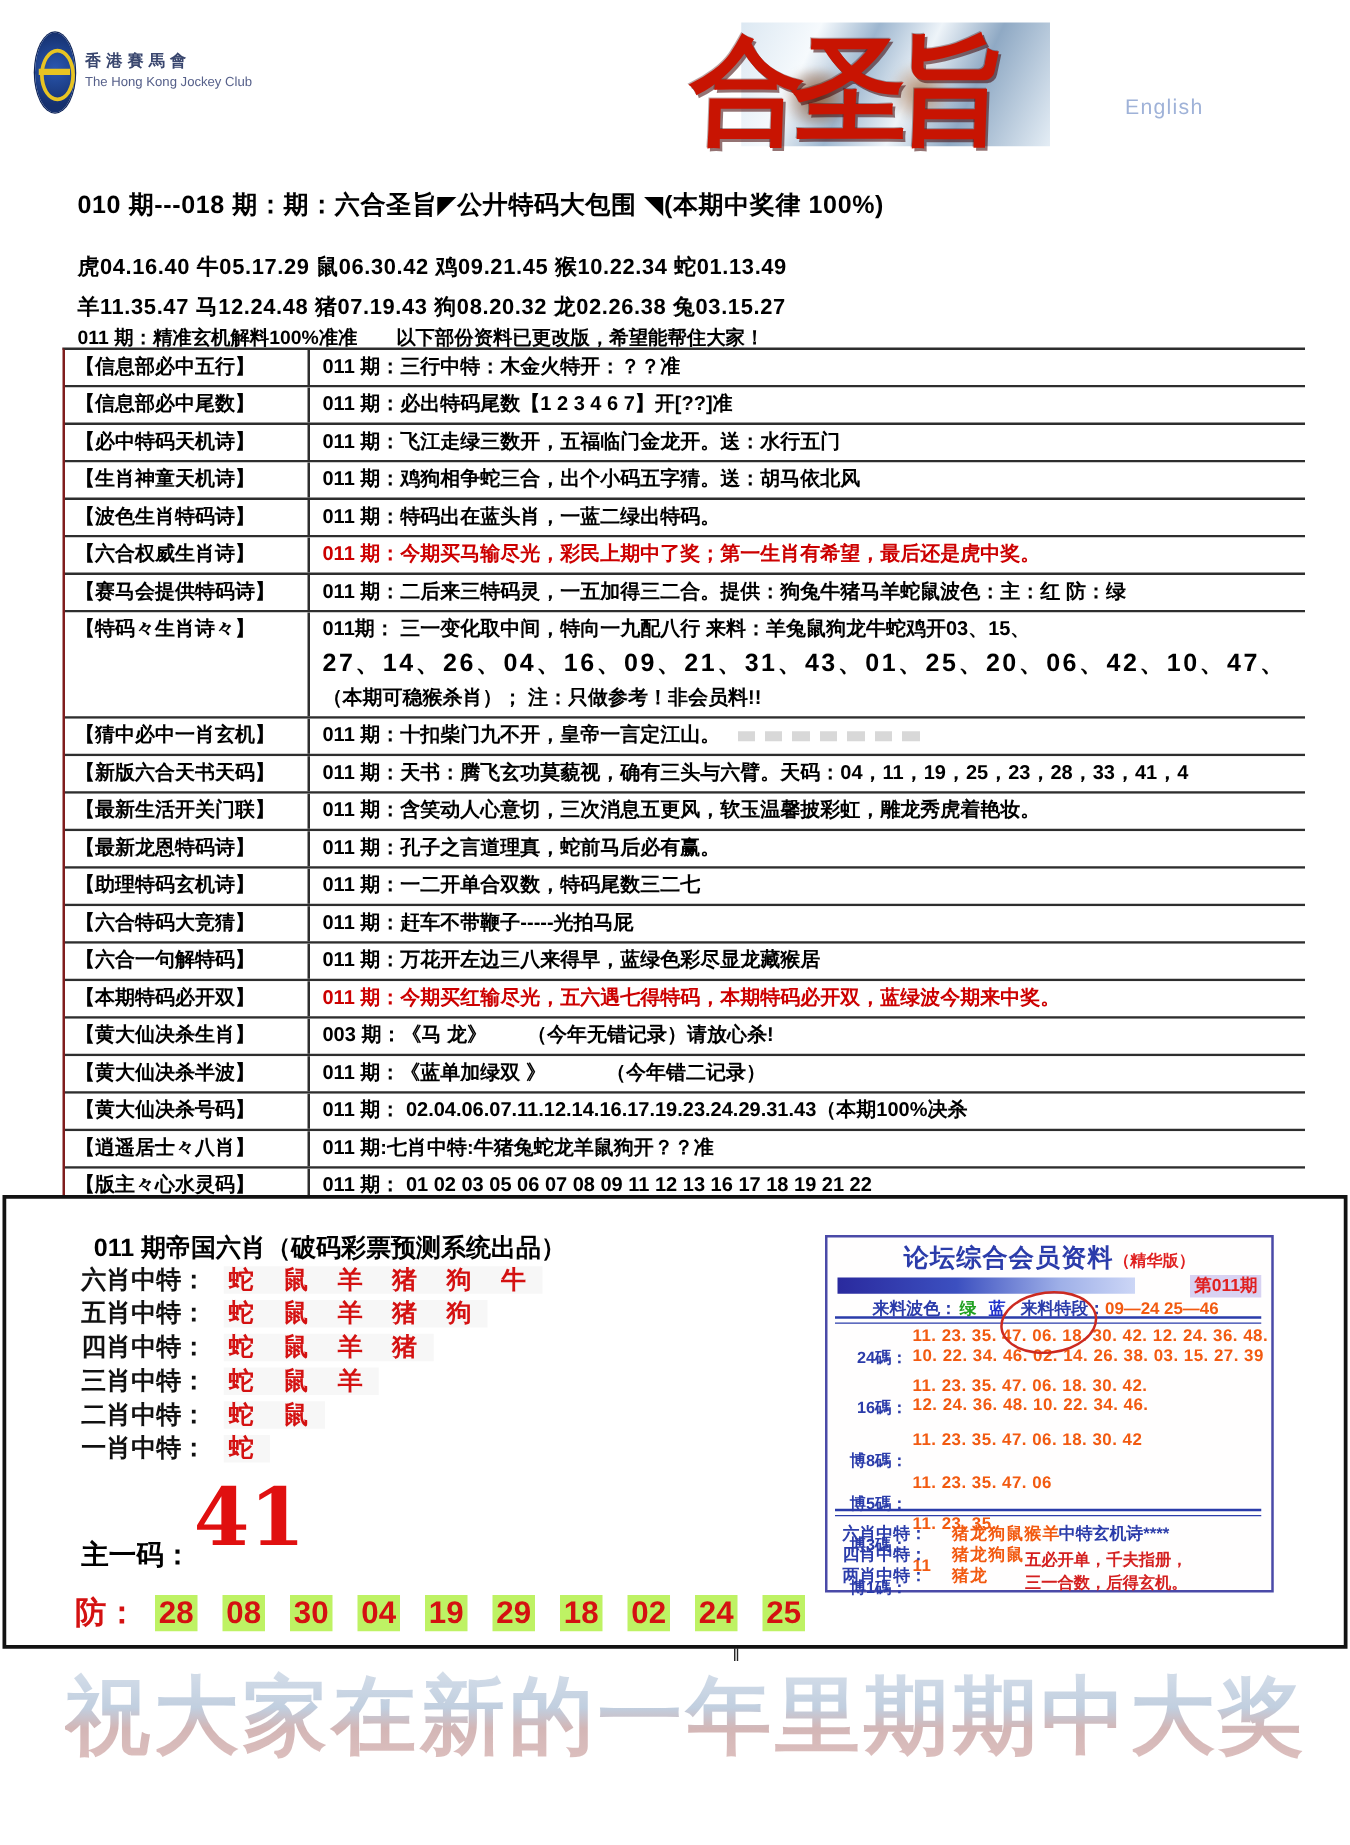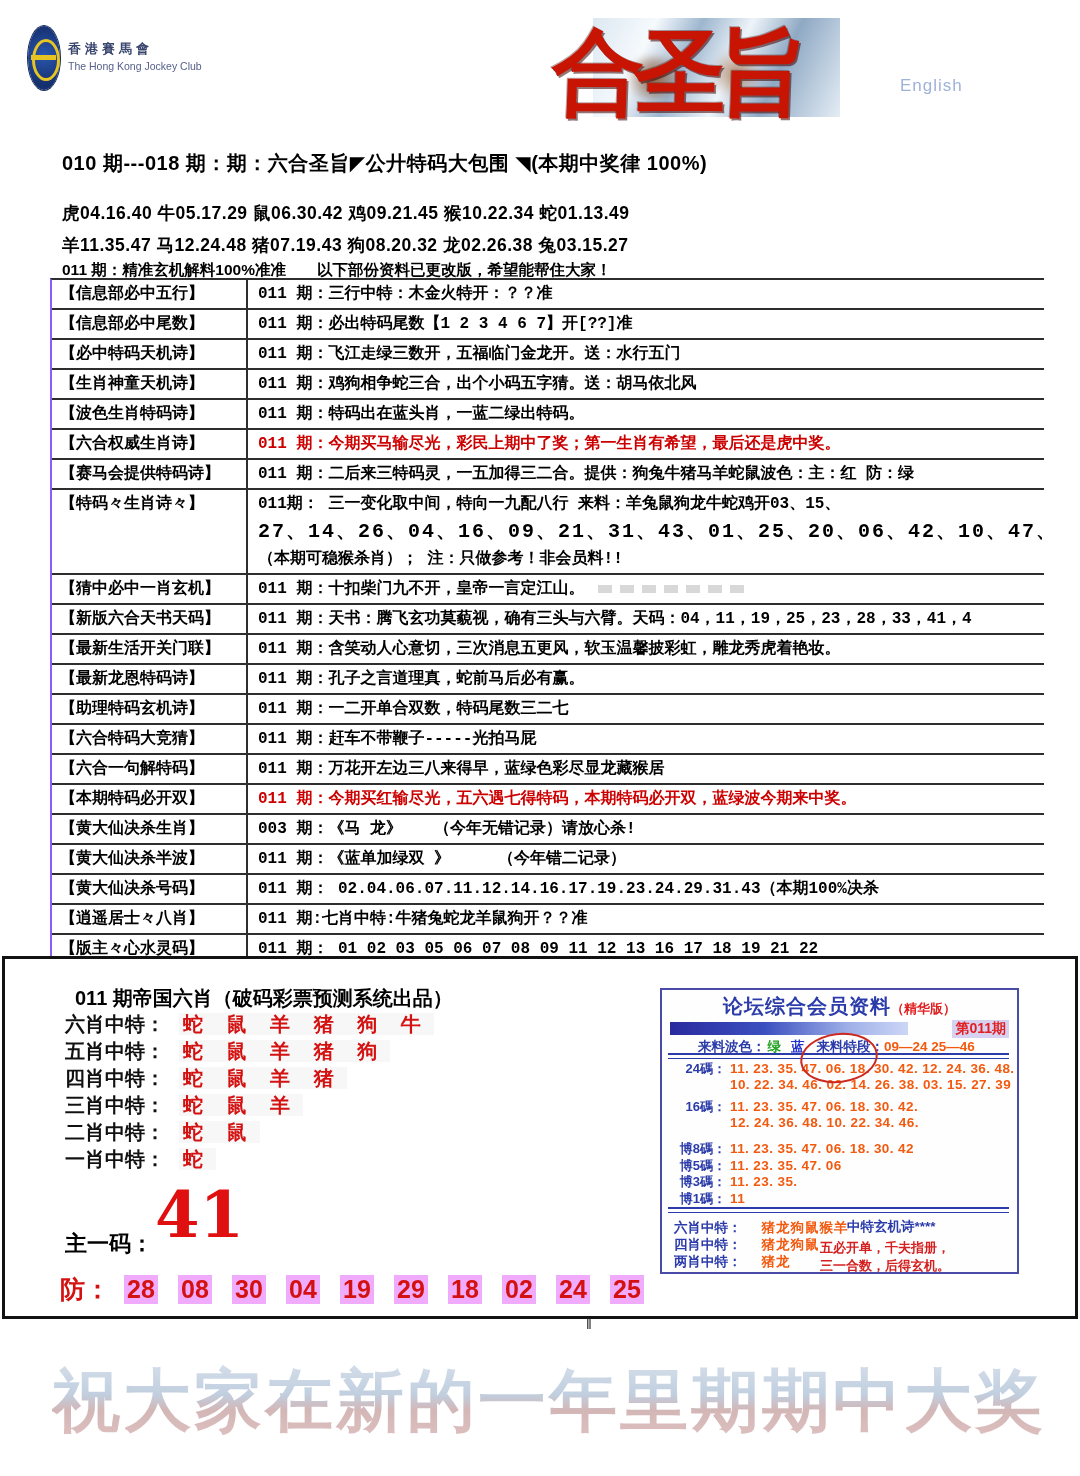--- a/index.html
+++ b/index.html
@@ -25,21 +25,21 @@
     text-shadow:2px 2px 0 rgba(60,0,0,.55), -1px -1px 0 rgba(60,0,0,.35);transform:skewX(-2deg);}
   #english-link{left:900px;top:76px;font-size:17px;color:#9fb2d8;letter-spacing:1px;}
 
   
   #title-line{left:62px;top:150px;font-size:20px;font-weight:bold;letter-spacing:.5px;}
   #zodiac1{left:62px;top:201px;font-size:17.5px;font-weight:bold;letter-spacing:.5px;}
   #zodiac2{left:62px;top:233px;font-size:17.5px;font-weight:bold;letter-spacing:.5px;}
   #note-line{left:62px;top:260px;font-size:15.5px;font-weight:bold;}
 
   
-  #main-table{left:50px;top:278px;width:992px;border-top:2.5px solid #2e2e2e;border-left:2px solid #8b5cf6;font-family:Liberation Mono, monospace;}
+  #main-table{left:50px;top:278px;width:992px;border-top:2.5px solid #2e2e2e;border-left:2px solid #7f1d1d;}
   .t-row{display:flex;border-bottom:2.5px solid #2e2e2e;min-height:28px;background:#fff;}
   .t-label{flex:0 0 184px;border-right:2px solid #2e2e2e;font-weight:bold;font-size:16px;
     padding:2px 2px 2px 8px;display:flex;align-items:flex-start;line-height:24px;white-space:nowrap;}
   .t-value{flex:1;font-weight:bold;font-size:16px;padding:1px 2px 1px 10px;
     display:flex;flex-direction:column;justify-content:center;overflow:hidden;}
   .t-value .ln{line-height:26px;white-space:nowrap;overflow:hidden;}
   .t-row.red .t-value{color:#cc0000;}
   .t-value .ln.num-line{font-size:20px;letter-spacing:2px;line-height:29px;}
   .smudge{display:inline-block;width:150px;height:8px;margin-left:14px;
     background:repeating-linear-gradient(90deg,#d8d8d8 0 14px,rgba(0,0,0,0) 14px 22px);vertical-align:middle;}
@@ -51,21 +51,21 @@
   .emp-row{height:27px;line-height:27px;white-space:nowrap;}
   .emp-label{font-size:20px;font-weight:bold;color:#111;}
   .emp-value{font-size:20px;font-weight:bold;color:#d41111;letter-spacing:9px;margin-left:14px;
     background:rgba(0,0,0,0.03);padding:0 4px;}
   #emp-main-label{left:60px;top:270px;font-size:22px;font-weight:bold;}
   #emp-main-code{left:150px;top:218px;font-size:64px;font-weight:bold;color:#e01010;
     font-family:"DejaVu Serif","Liberation Serif",serif;}
   #emp-defend{left:55px;top:314px;white-space:nowrap;}
   #emp-defend .def-label{font-size:25px;font-weight:bold;color:#d41111;margin-right:14px;}
   .def-num{display:inline-block;min-width:34px;margin-right:20px;font-size:25px;font-weight:bold;
-    color:#d41111;background:#f0abfc;text-align:center;}
+    color:#d41111;background:#bef264;text-align:center;}
 
   
   #forum-box{left:655px;top:29px;width:355px;height:282px;border:2px solid #4a4aa8;background:#fffefe;}
   #f-title-row{position:absolute;left:0;top:3px;width:100%;text-align:center;white-space:nowrap;}
   #f-title{font-size:20px;font-weight:bold;color:#2b3caa;letter-spacing:1px;}
   #f-title-suffix{font-size:13px;font-weight:bold;color:#e02020;}
   #f-bar{position:absolute;left:8px;top:32px;width:238px;height:13px;
     background:linear-gradient(90deg,#2a2a9e 0%,#3c50c0 40%,#9fb0e8 75%,#ccd6f6 100%);}
   #f-issue{position:absolute;right:8px;top:30px;font-size:14px;font-weight:bold;color:#e02020;
     background:#d8d2f2;padding:0 3px;}
@@ -73,36 +73,36 @@
   .f-navy{color:#2b3caa;}
   #f-bose .green{color:#1fa01f;margin:0 10px 0 2px;}
   #f-bose .blue{color:#2233cc;margin-right:12px;}
   .f-orange{color:#f25a10;}
   .f-dline{position:absolute;left:6px;width:341px;height:3px;border-top:2px solid #2b3caa;border-bottom:1px solid #2b3caa;}
   #f-dline1{top:63px;} #f-dline2{top:217px;}
   #f-codes{position:absolute;left:6px;top:71px;width:345px;}
   .code-row{display:flex;margin-bottom:1px;}
   .code-row:nth-child(1){margin-bottom:7px;}
   .code-row:nth-child(2){margin-bottom:11px;}
-  .code-label{flex:0 0 58px;text-align:right;font-size:13px;font-weight:bold;color:#2b3caa;line-height:15.5px;}
+  .code-label{flex:0 0 58px;text-align:right;font-size:13px;font-weight:bold;color:#2b3caa;line-height:15.5px;margin-top:17px;}
   .code-lines{flex:1;padding-left:4px;}
   .code-lines div{font-size:13.5px;font-weight:bold;color:#f25a10;line-height:15.5px;letter-spacing:.4px;white-space:nowrap;}
   #f-sx{position:absolute;left:12px;top:228px;}
   .sx-row{height:17px;line-height:17px;white-space:nowrap;}
   .sx-label{font-size:13.5px;font-weight:bold;color:#2b3caa;}
   .sx-value{font-size:13.5px;font-weight:bold;color:#f25a10;letter-spacing:1px;margin-left:20px;}
   #f-poem-title{position:absolute;left:185px;top:228px;font-size:13.5px;font-weight:bold;color:#2b3caa;}
   #f-poem1{position:absolute;left:158px;top:249px;font-size:13px;font-weight:bold;color:#d42020;}
   #f-poem2{position:absolute;left:158px;top:267px;font-size:13px;font-weight:bold;color:#d42020;}
   #f-circle{position:absolute;left:138px;top:43px;width:74px;height:46px;border:2.5px solid #cc2a20;
     border-radius:50%;transform:rotate(-7deg);}
 
   
   #dbar-mark{left:586px;top:1316px;font-size:14px;color:#222;}
-  #blessing{left:52px;top:1356px;width:990px;font-size:68px;font-weight:bold;letter-spacing:3px;
+  #blessing{left:52px;top:1328px;width:990px;font-size:68px;font-weight:bold;letter-spacing:3px;
     font-family:"DejaVu Serif","Liberation Serif",serif;white-space:nowrap;
     background:linear-gradient(180deg,#bccbde 0%,#8fa8c6 42%,#b07c7c 60%,#c8928f 100%);
     -webkit-background-clip:text;background-clip:text;color:transparent;opacity:.55;filter:blur(.3px);}
 </style>
 </head>
 <body>
 
 <div id="page">
 
   <div class="abs" id="hkjc-logo">

